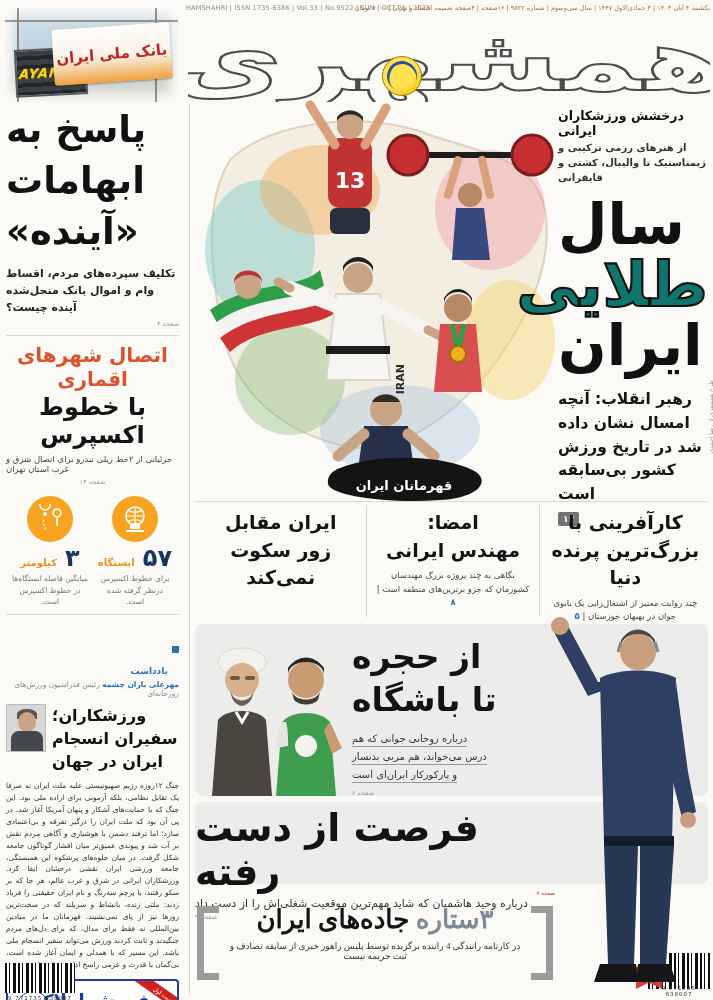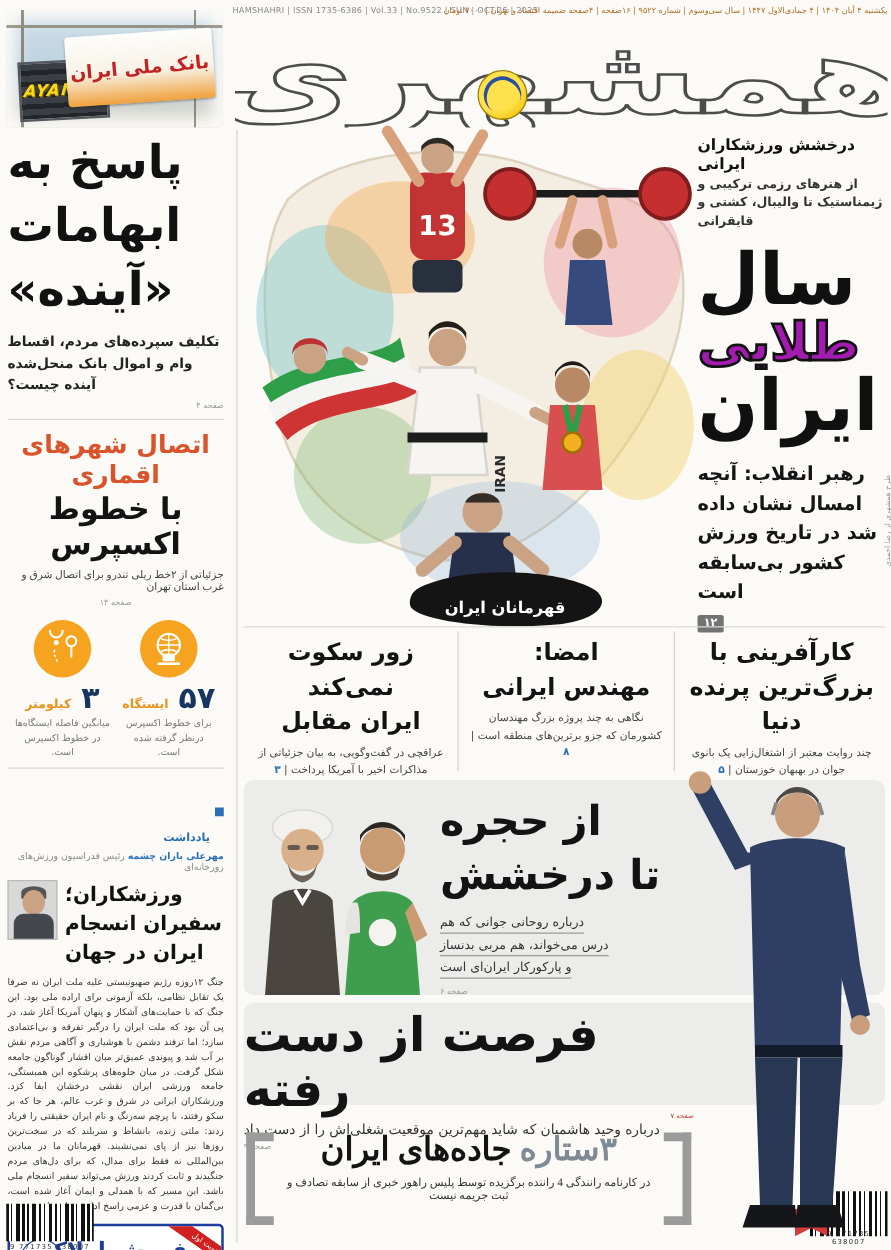--- a/index.html
+++ b/index.html
@@ -46,21 +46,21 @@
     border-top:3px solid #2a4fa0; border-left:3px solid #2a4fa0; transform:rotate(25deg); }
   
   .vline { position:absolute; background:#d6d4cf; width:1px; }
   .leftcol { position:absolute; left:0; top:104px; width:186px; padding:0 7px 0 6px; }
   .lead-title { font-weight:bold; color:#111; text-align:left; font-size:37px; line-height:1.38; letter-spacing:-1px; }
   .lead-sub { margin-top:8px; font-size:11px; font-weight:bold; color:#222; text-align:left; line-height:1.55; }
   .pageref { margin-top:4px; font-size:6.5px; color:#999; text-align:right; }
   .hr { border:none; border-top:1px solid #d9d7d2; margin:7px 0; }
   .express-t1 { font-size:20px; font-weight:bold; color:#d9542b; text-align:center; letter-spacing:-.5px; }
   .express-t2 { font-size:24px; font-weight:bold; color:#131313; text-align:center; letter-spacing:-.5px; margin-top:2px; }
-  .express-sub { margin-top:5px; font-size:8.5px; color:#444; text-align:right;font-family:Liberation Serif, serif; }
+  .express-sub { margin-top:5px; font-size:8.5px; color:#444; text-align:left; }
   .stats { display:flex; justify-content:space-between; margin-top:10px; padding:0 6px; }
   .stat { width:76px; text-align:center; }
   .stat .circle { width:46px; height:46px; border-radius:50%; background:#f6a41f; margin:0 auto;
     display:flex; align-items:center; justify-content:center; }
   .stat .num { margin-top:4px; font-size:24px; font-weight:bold; color:#16365f; line-height:1;
     display:inline-block; }
   .stat .unit { font-size:10px; font-weight:bold; color:#e8921c; display:inline-block; margin-right:3px; }
   .stat .desc { margin-top:3px; font-size:7.5px; color:#777; line-height:1.5; }
   .note-kicker { display:flex; align-items:center; gap:4px; margin-top:2px; }
   .note-kicker .sq { width:7px; height:7px; background:#2a6fb8; }
@@ -92,21 +92,21 @@
   .bc-right { position:absolute; left:648px; top:953px; width:62px; height:36px; }
   .bc-right .flag { position:absolute; left:-12px; bottom:0; width:26px; height:22px; background:#d43b3b;
     clip-path:polygon(0 0,100% 0,100% 100%,50% 70%,0 100%); }
   
   .illus { position:absolute; left:190px; top:100px; width:372px; height:402px; overflow:hidden; }
   
   .rightcol { position:absolute; left:558px; top:108px; width:150px; text-align:left; }
   .kick1 { font-size:12.5px; font-weight:bold; color:#111; }
   .kick2 { font-size:10px; font-weight:bold; color:#333; margin-top:2px; line-height:1.5; }
   .bigline { font-weight:bold; color:#101010; font-size:57px; line-height:1.02; letter-spacing:-2px; }
-  .bigline.gold { color:#a21caf; -webkit-text-stroke:2.2px #121212; font-size:42px; }
+  .bigline.gold { color:#0f766e; -webkit-text-stroke:2.2px #121212; font-size:62px; }
   .headline-stack { margin-top:10px; }
   .quote { margin-top:14px; font-size:15.5px; font-weight:bold; color:#151515; line-height:1.52; }
   .pagebox { display:inline-block; margin-top:6px; background:#737373; color:#fff; font-size:9px;
     font-weight:bold; padding:2px 5px; border-radius:2px; }
   .credit-vert { position:absolute; left:707px; top:380px; width:10px; font-size:6px; color:#999;
     writing-mode:vertical-rl; transform:rotate(180deg); }
   
   .midrow { position:absolute; left:195px; top:505px; width:516px; height:112px; display:flex; }
   .midcol { flex:1; padding:4px 8px; text-align:center; }
   .midcol + .midcol { border-left:none; border-right:1px solid #d6d4cf; }
@@ -342,25 +342,22 @@
       <div class="mid-t">
         <div>امضا:</div>
           <div>مهندس ایرانی</div>
       </div>
       <div class="mid-s">
         <span>نگاهی به چند پروژه بزرگ مهندسان کشورمان که جزو برترین‌های منطقه است</span> | <span class="blue">۸</span>
       </div>
     </div>
     <div class="midcol">
       <div class="mid-t">
-        <div>زور سکوت نمی‌کند</div>
-          <div>ایران مقابل</div>
-      </div>
-      <div class="mid-s">
-        <span>عراقچی در گفت‌وگویی، به بیان جزئیاتی از مذاکرات اخیر با آمریکا پرداخت</span> | <span class="blue">۳</span>
+        <div>ایران مقابل</div>
+          <div>زور سکوت نمی‌کند</div>
       </div>
     </div>
   </div>
 
   <div class="panel1"></div>
 
   <div class="twomen">
     <svg width="150" height="168" viewBox="0 0 150 168">
 
       <ellipse cx="42" cy="34" rx="24" ry="14" fill="#f2f1ee" stroke="#d8d6d0"></ellipse>
@@ -377,21 +374,21 @@
       <path d="M76 168 L82 94 C92 82 120 82 130 94 L136 168 Z" fill="#3f9e4e"></path>
       <path d="M82 94 C78 100 76 112 76 120 L88 118 C88 108 88 100 86 94 Z" fill="#e6e4df"></path>
       <circle cx="106" cy="118" r="11" fill="#f4f3ef"></circle>
       <path d="M130 94 L142 120 L132 126 L124 102 Z" fill="#c89b72"></path>
     </svg>
   </div>
 
   <div class="hojreh">
     <div class="t">
       <div>از حجره</div>
-      <div>تا درخشش</div>
+      <div>تا باشگاه</div>
     </div>
     <div class="s">
       <div><span>درباره روحانی جوانی که هم</span></div>
       <div><span>درس می‌خواند، هم مربی بدنساز</span></div>
       <div><span>و پارکورکار ایران‌ای است</span></div>
     </div>
     <div class="p">صفحه ۶</div>
   </div>
 
   <div class="man">

